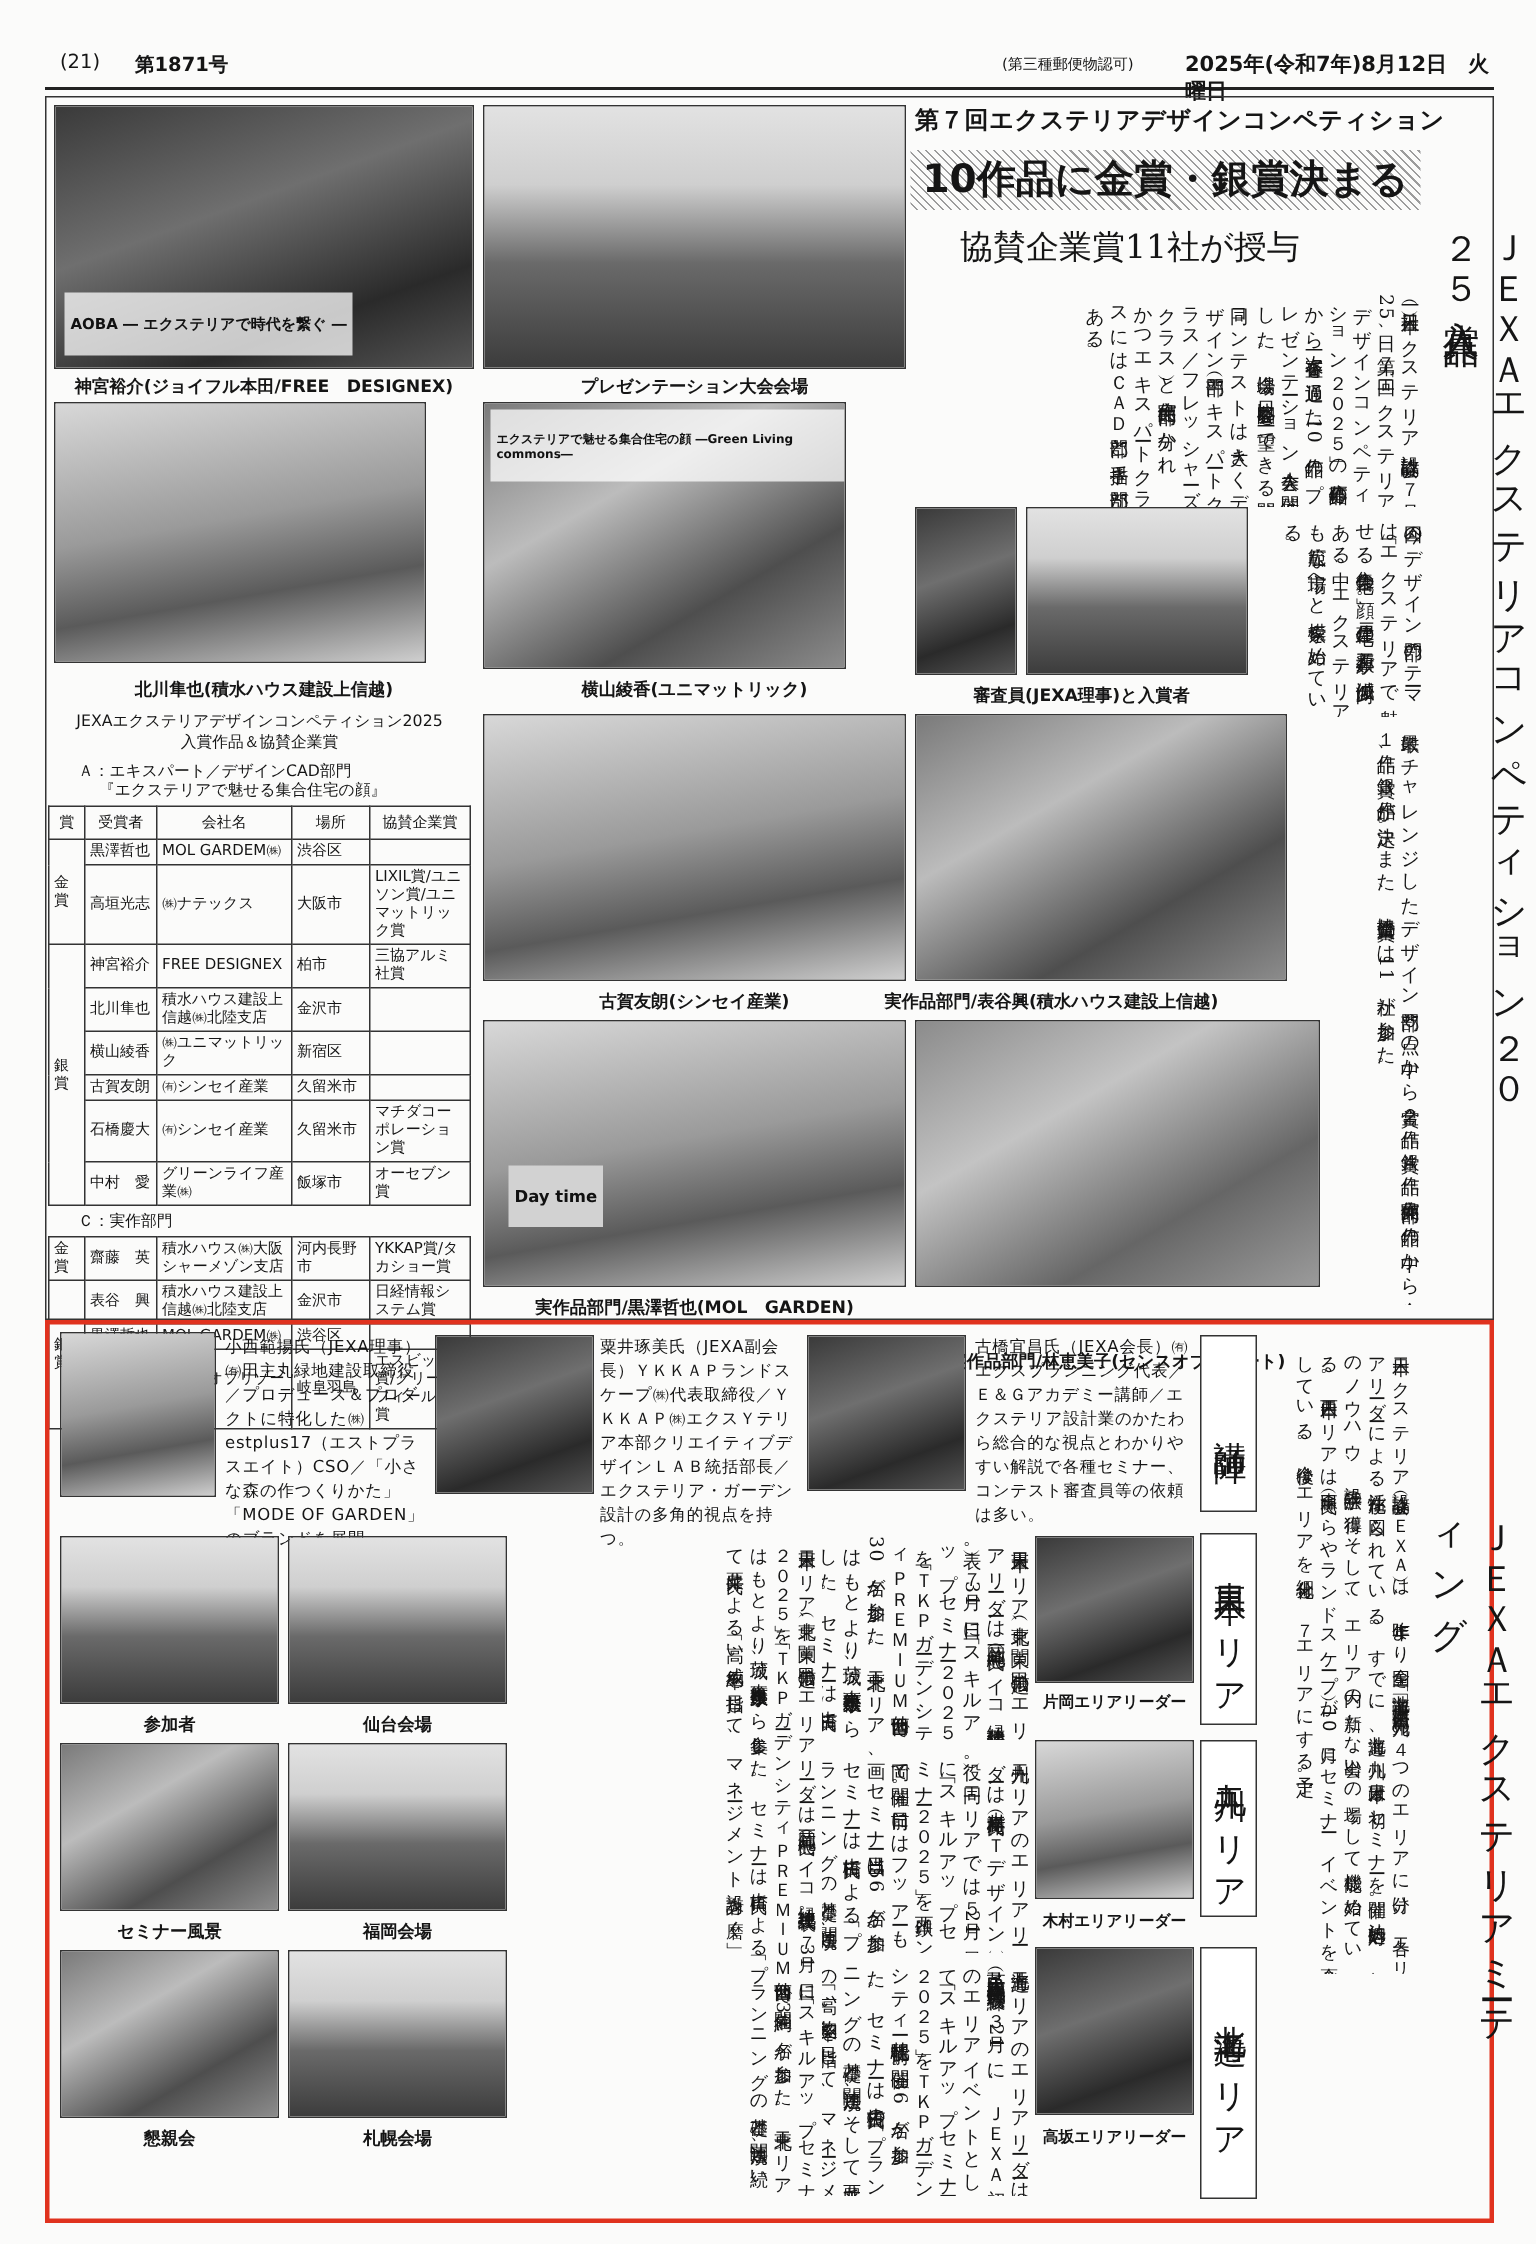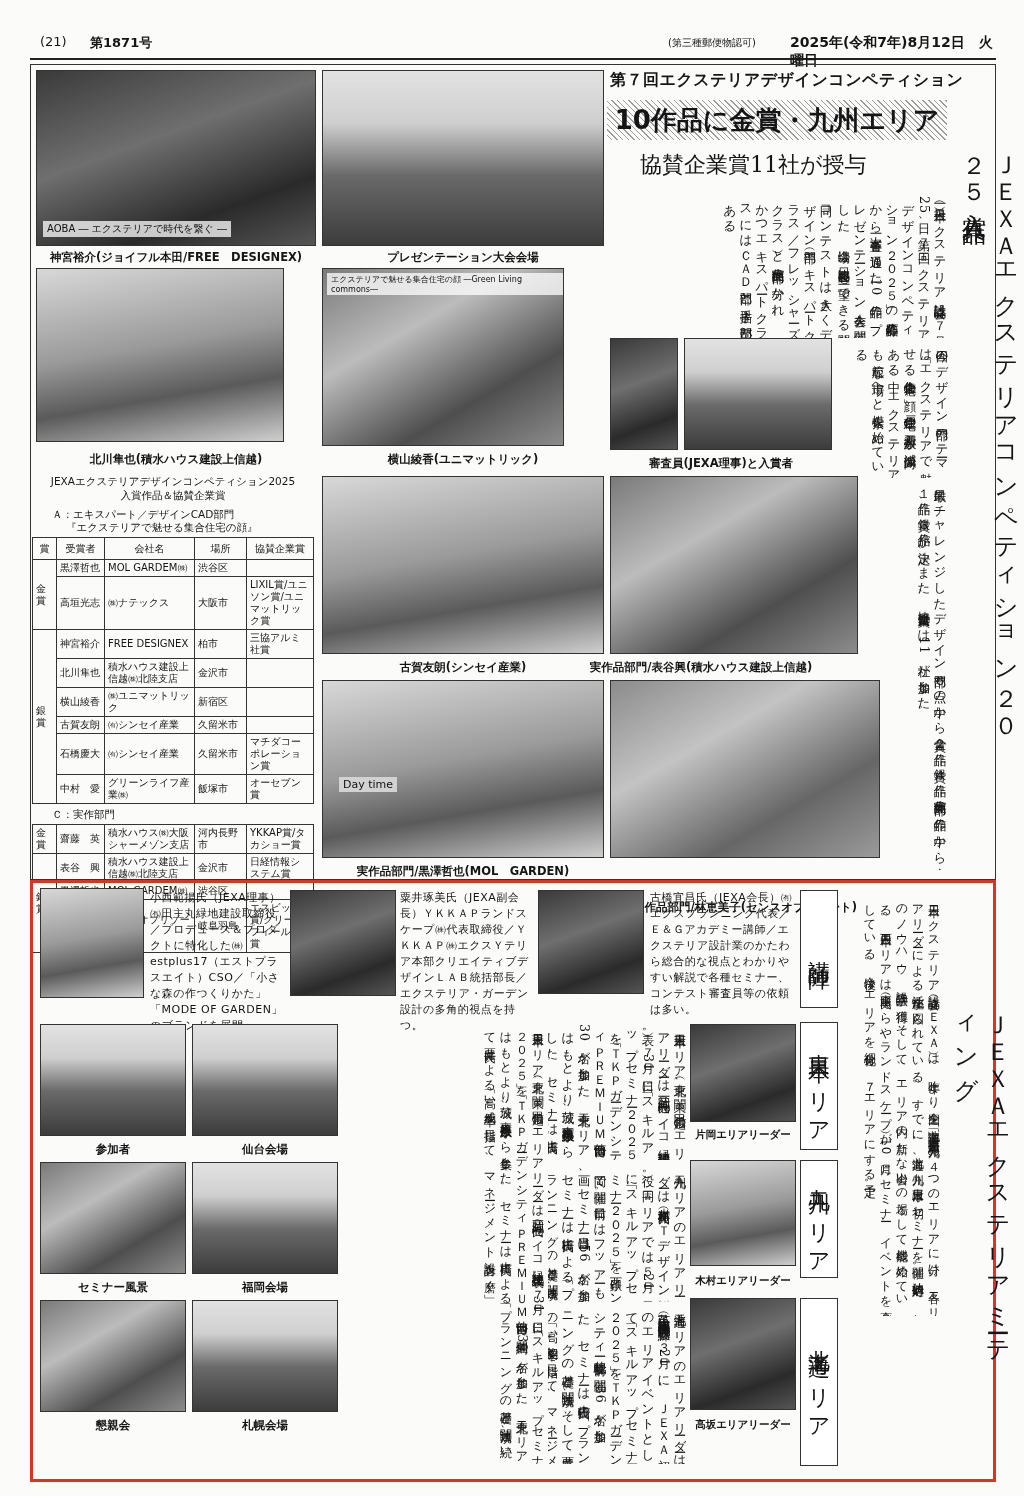--- a/index.html
+++ b/index.html
@@ -21,21 +21,21 @@
   .frame-top { left: 30px; top: 64px; width: 966px; height: 816px; border: 1.5px solid #333; }
 
   
   .photo { background: #555; overflow: hidden; border: 1px solid #333; }
   .photo .ph-inner { width: 100%; height: 100%; }
   .ph-dark { background: linear-gradient(160deg, #3a3a3a 0%, #6f6f6f 40%, #2a2a2a 75%, #555 100%); }
   .ph-light { background: linear-gradient(170deg, #d8d8d8 0%, #9a9a9a 45%, #5a5a5a 70%, #cfcfcf 100%); }
   .ph-mid { background: linear-gradient(150deg, #7a7a7a 0%, #bcbcbc 35%, #4e4e4e 70%, #8c8c8c 100%); }
   .ph-room { background: linear-gradient(180deg, #e2e2e2 0%, #cfcfcf 30%, #6a6a6a 60%, #3c3c3c 100%); }
   .caption { font-size: 11.5px; font-weight: bold; text-align: center; white-space: nowrap; }
-  .photo-label { position: absolute; font-size: 10px; font-weight: normal; color: #111; background: rgba(255,255,255,0.75); padding: 1px 4px; }
+  .photo-label { position: absolute; font-size: 10px; font-weight: bold; color: #111; background: rgba(255,255,255,0.75); padding: 14px 4px; }
 
   
   .kicker { left: 610px; top: 70px; font-size: 16px; font-weight: bold; letter-spacing: 0.5px; }
   .headline { left: 607px; top: 100px; width: 340px; height: 40px; font-size: 26px; font-weight: bold; text-align: center; line-height: 40px;
     background: repeating-linear-gradient(45deg, #fbfbfa 0 3px, #9c9c9c 3px 4px); }
   .headline span { background: transparent; }
   .subhead { left: 640px; top: 150px; font-size: 22px; }
 
   
   .vt { writing-mode: vertical-rl; text-orientation: upright; }
@@ -113,21 +113,21 @@
   <div class="photo-label" style="left:16px;top:96px;font-size:11px;background:#d2d2d2;">Day time</div>
 </div>
 <div class="abs caption" style="left:322px;top:864px;width:282px;">実作品部門/黒澤哲也(MOL　GARDEN)</div>
 
 <div class="abs photo" style="left:610px;top:680px;width:270px;height:178px;background:#eee;">
   <div class="ph-inner ph-mid" style="opacity:0.85"></div>
 </div>
 <div class="abs caption" style="left:610px;top:900px;width:270px;">実作品部門/林恵美子(センスオブリゾート)</div>
 
 <div class="abs kicker">第７回エクステリアデザインコンペティション</div>
-<div class="abs headline"><span>10作品に金賞・九州エリア</span></div>
+<div class="abs headline"><span>10作品に金賞・銀賞決まる</span></div>
 <div class="abs subhead serif">協賛企業賞11社が授与</div>
 
 <div class="abs vt big-vtitle" style="left:958px;top:140px;height:590px;">ＪＥＸＡエクステリアコンペティション２０２５入賞作品</div>
 
 <div class="abs vcol" style="left:838px;top:196px;height:142px;width:110px;overflow:hidden;">（一社）日本エクステリア設計協会は７月25日、第７回「エクステリアデザインコンペティション２０２５」の応募作品の中から一次審査を通過した10作品のプレゼンテーション大会を開催した。会場は日比谷公園を一望できる開放的な「Ｓａｎｇｅｔｓｕ ＰＡＲＣｓ」。</div>
 <div class="abs vcol" style="left:604px;top:196px;height:142px;width:230px;overflow:hidden;">同コンテストは大きくデザイン部門（エキスパートクラス／フレッシャーズクラス）と実作品部門に分かれ、かつエキスパートクラスにはＣＡＤ部門と手描き部門がある。</div>
 <div class="abs vcol" style="left:840px;top:340px;height:138px;width:110px;overflow:hidden;">今回のデザイン部門のテーマは「エクステリアで魅せる集合住宅の顔」。戸建住宅の着工戸数が減少傾向にある中、エクステリアも広範な市場へと模索を始めている。</div>
 <div class="abs vcol" style="left:868px;top:480px;height:390px;width:80px;overflow:hidden;">果敢にチャレンジしたデザイン部門６点の中から金賞２作品、銀賞４作品、実作品部門４作品の中から金賞１作品、銀賞３作品が決定。また、協賛企業賞には11社が参加した。</div>
 
 <div class="abs" style="left:32px;top:474px;width:282px;">

